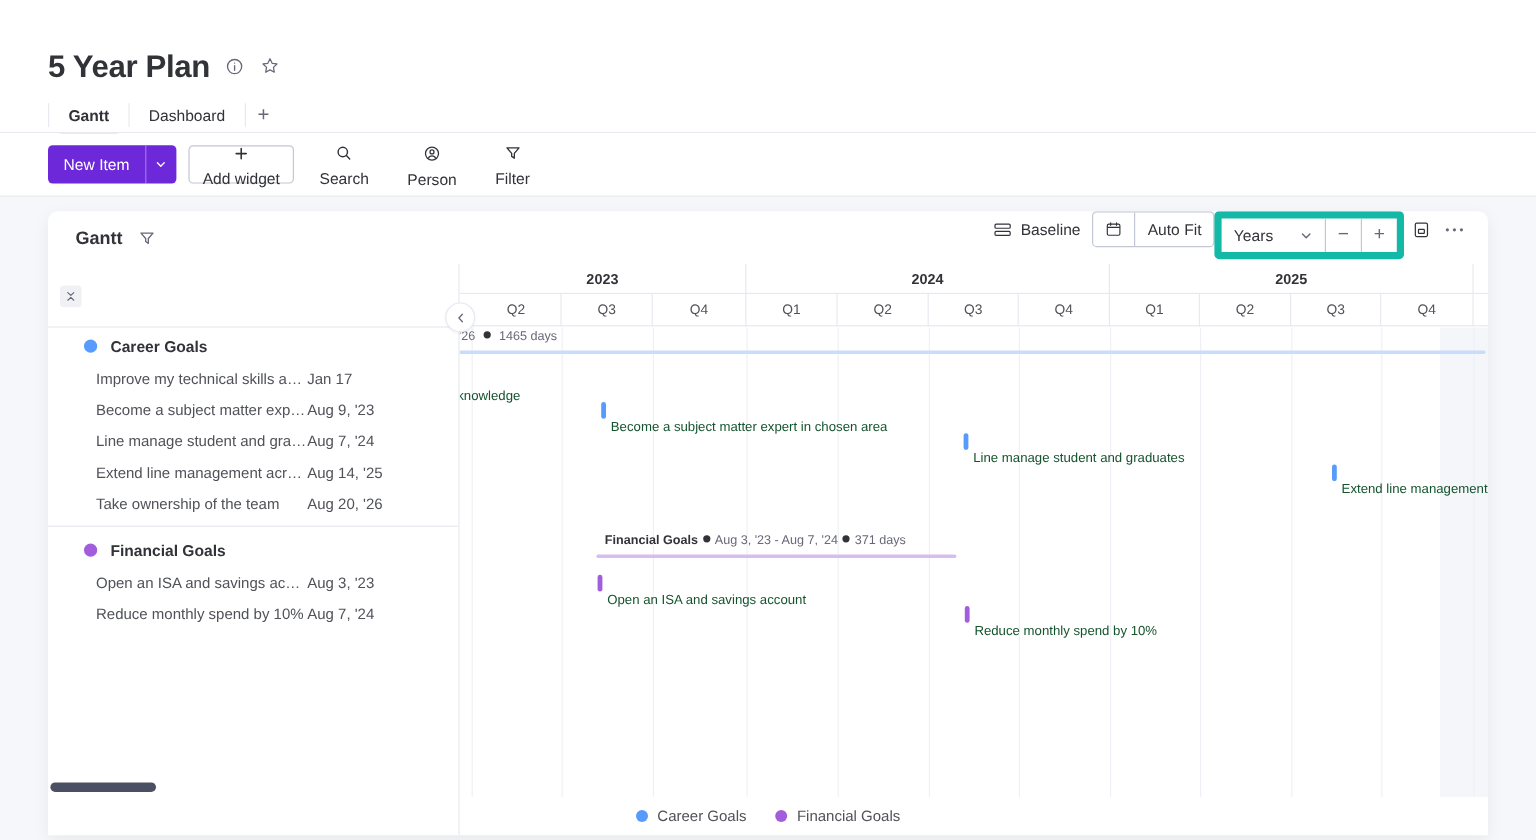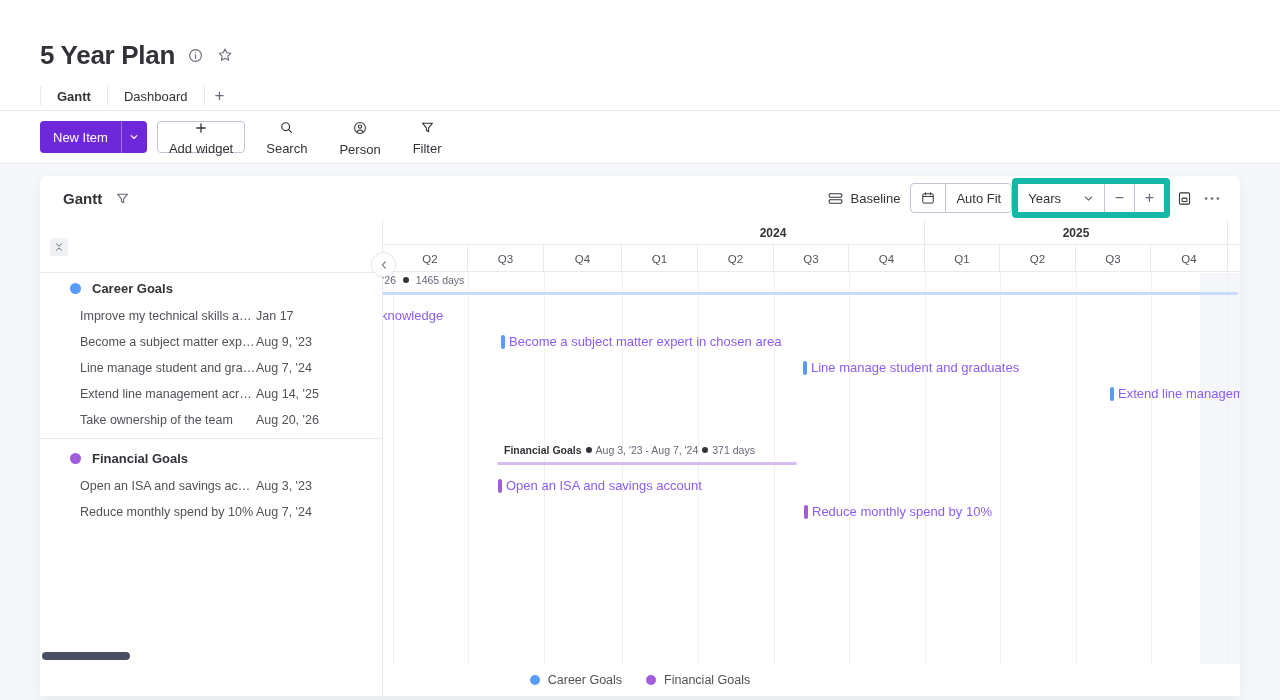--- a/index.html
+++ b/index.html
@@ -45,21 +45,21 @@
   .toolbar-rule { position:absolute; left:0; top:163px; width:1280px; height:1px; background:#e6e9ef; }
 
   
   .widget-bg { position:absolute; left:0; top:164px; width:1280px; height:536px; background:#f6f7fb; }
   .widget { position:absolute; left:40px; top:176px; width:1200px; height:520px; background:#fff;
             border-radius:8px 8px 0 0; box-shadow:0 4px 14px rgba(0,0,0,.06); overflow:hidden; }
 
   .widget-top { position:relative; height:44px; display:flex; align-items:center; }
   .widget-name { margin-left:23px; font-size:15px; font-weight:700; color:#323338; }
   .widget-funnel { margin-left:14px; cursor:pointer; display:flex; }
-  .widget-tools { position:absolute; right:14px; top:0; height:44px; display:flex; align-items:center; }
+  .widget-tools { position:absolute; right:14px; top:0; height:44px; display:flex; align-items:flex-start; }
   .wt-btn { display:flex; align-items:center; gap:8px; height:30px; padding:0 10px; font-size:13px;
             color:#323338; border-radius:4px; cursor:pointer; }
   .wt-group { display:flex; align-items:stretch; height:30px; border:1px solid #c3c6d4; border-radius:4px; overflow:hidden; }
   .wt-group > div { display:flex; align-items:center; justify-content:center; padding:0 10px; font-size:13px; cursor:pointer; }
   .wt-group > div + div { border-left:1px solid #c3c6d4; }
   .wt-zoom { display:flex; align-items:stretch; height:40px; border:6px solid #14b8a6; border-radius:4px; overflow:hidden; }
   .wt-zoom .sel { display:flex; align-items:center; gap:22px; padding:0 10px; font-size:13px; cursor:pointer; }
   .wt-zoom .mz { display:flex; align-items:center; justify-content:center; width:30px; cursor:pointer;
                  border-left:1px solid #c3c6d4; font-size:16px; color:#676879; }
   .wt-icon { display:flex; align-items:center; justify-content:center; width:28px; height:30px; cursor:pointer; }
@@ -94,21 +94,21 @@
   .right-shade { position:absolute; top:0; bottom:0; right:0; width:40px; background:#f5f6fa; }
 
   .sumbar { position:absolute; height:3px; border-radius:2px; }
   .sumlabel { position:absolute; font-size:10.5px; color:#323338; white-space:nowrap; }
   .sumlabel b { font-weight:700; }
   .sumlabel .dot { display:inline-block; width:6px; height:6px; border-radius:50%; background:#323338;
                    vertical-align:middle; margin:0 4px 2px 4px; }
   .sumlabel .muted { color:#676879; }
 
   .bar { position:absolute; height:14px; border-radius:2px; }
-  .barlabel { position:absolute; font-size:13px; color:#8b5cf6; white-space:nowrap; }
+  .barlabel { position:absolute; font-size:11px; color:#14532d; white-space:nowrap;margin-top:16px; }
 
   
   .circle-btn { position:absolute; left:331px; top:32px; width:25px; height:25px; border-radius:50%;
                 background:#fff; border:1px solid #e6e9ef; display:flex; align-items:center;
                 justify-content:center; z-index:6; cursor:pointer; box-shadow:0 1px 3px rgba(0,0,0,.05); }
 
   
   .hscroll { position:absolute; left:0; bottom:33px; width:343px; height:14px; z-index:7; }
   .hscroll .thumb { position:absolute; left:2px; top:3px; width:88px; height:8px; background:#4b4f63;
                     border-radius:5px; cursor:pointer; }
@@ -272,20 +272,21 @@
           </svg>
         </div>
       </div>
     </div>
 
     <div class="gantt">
 
       <div class="tl">
         <div class="tl-head">
           <div class="years" id="years-row">
+              <div class="year" style="left: 0px; width: 239px;">2023</div>
               <div class="year" style="left: 239px; width: 303px;">2024</div>
               <div class="year" style="left: 542px; width: 303px;">2025</div>
             </div>
           <div class="quarters" id="quarters-row">
               <div class="q" style="left: 10px; width: 75px;">Q2</div>
               <div class="q" style="left: 85px; width: 76px;">Q3</div>
               <div class="q" style="left: 161px; width: 78px;">Q4</div>
               <div class="q" style="left: 239px; width: 76px;">Q1</div>
               <div class="q" style="left: 315px; width: 76px;">Q2</div>
               <div class="q" style="left: 391px; width: 75px;">Q3</div>

